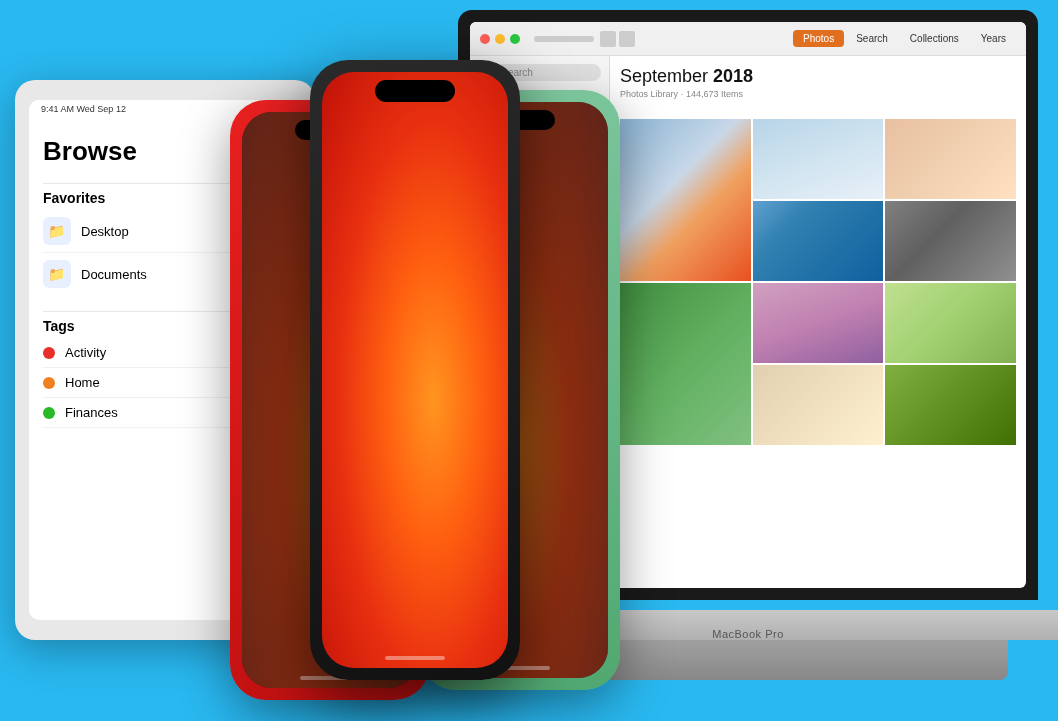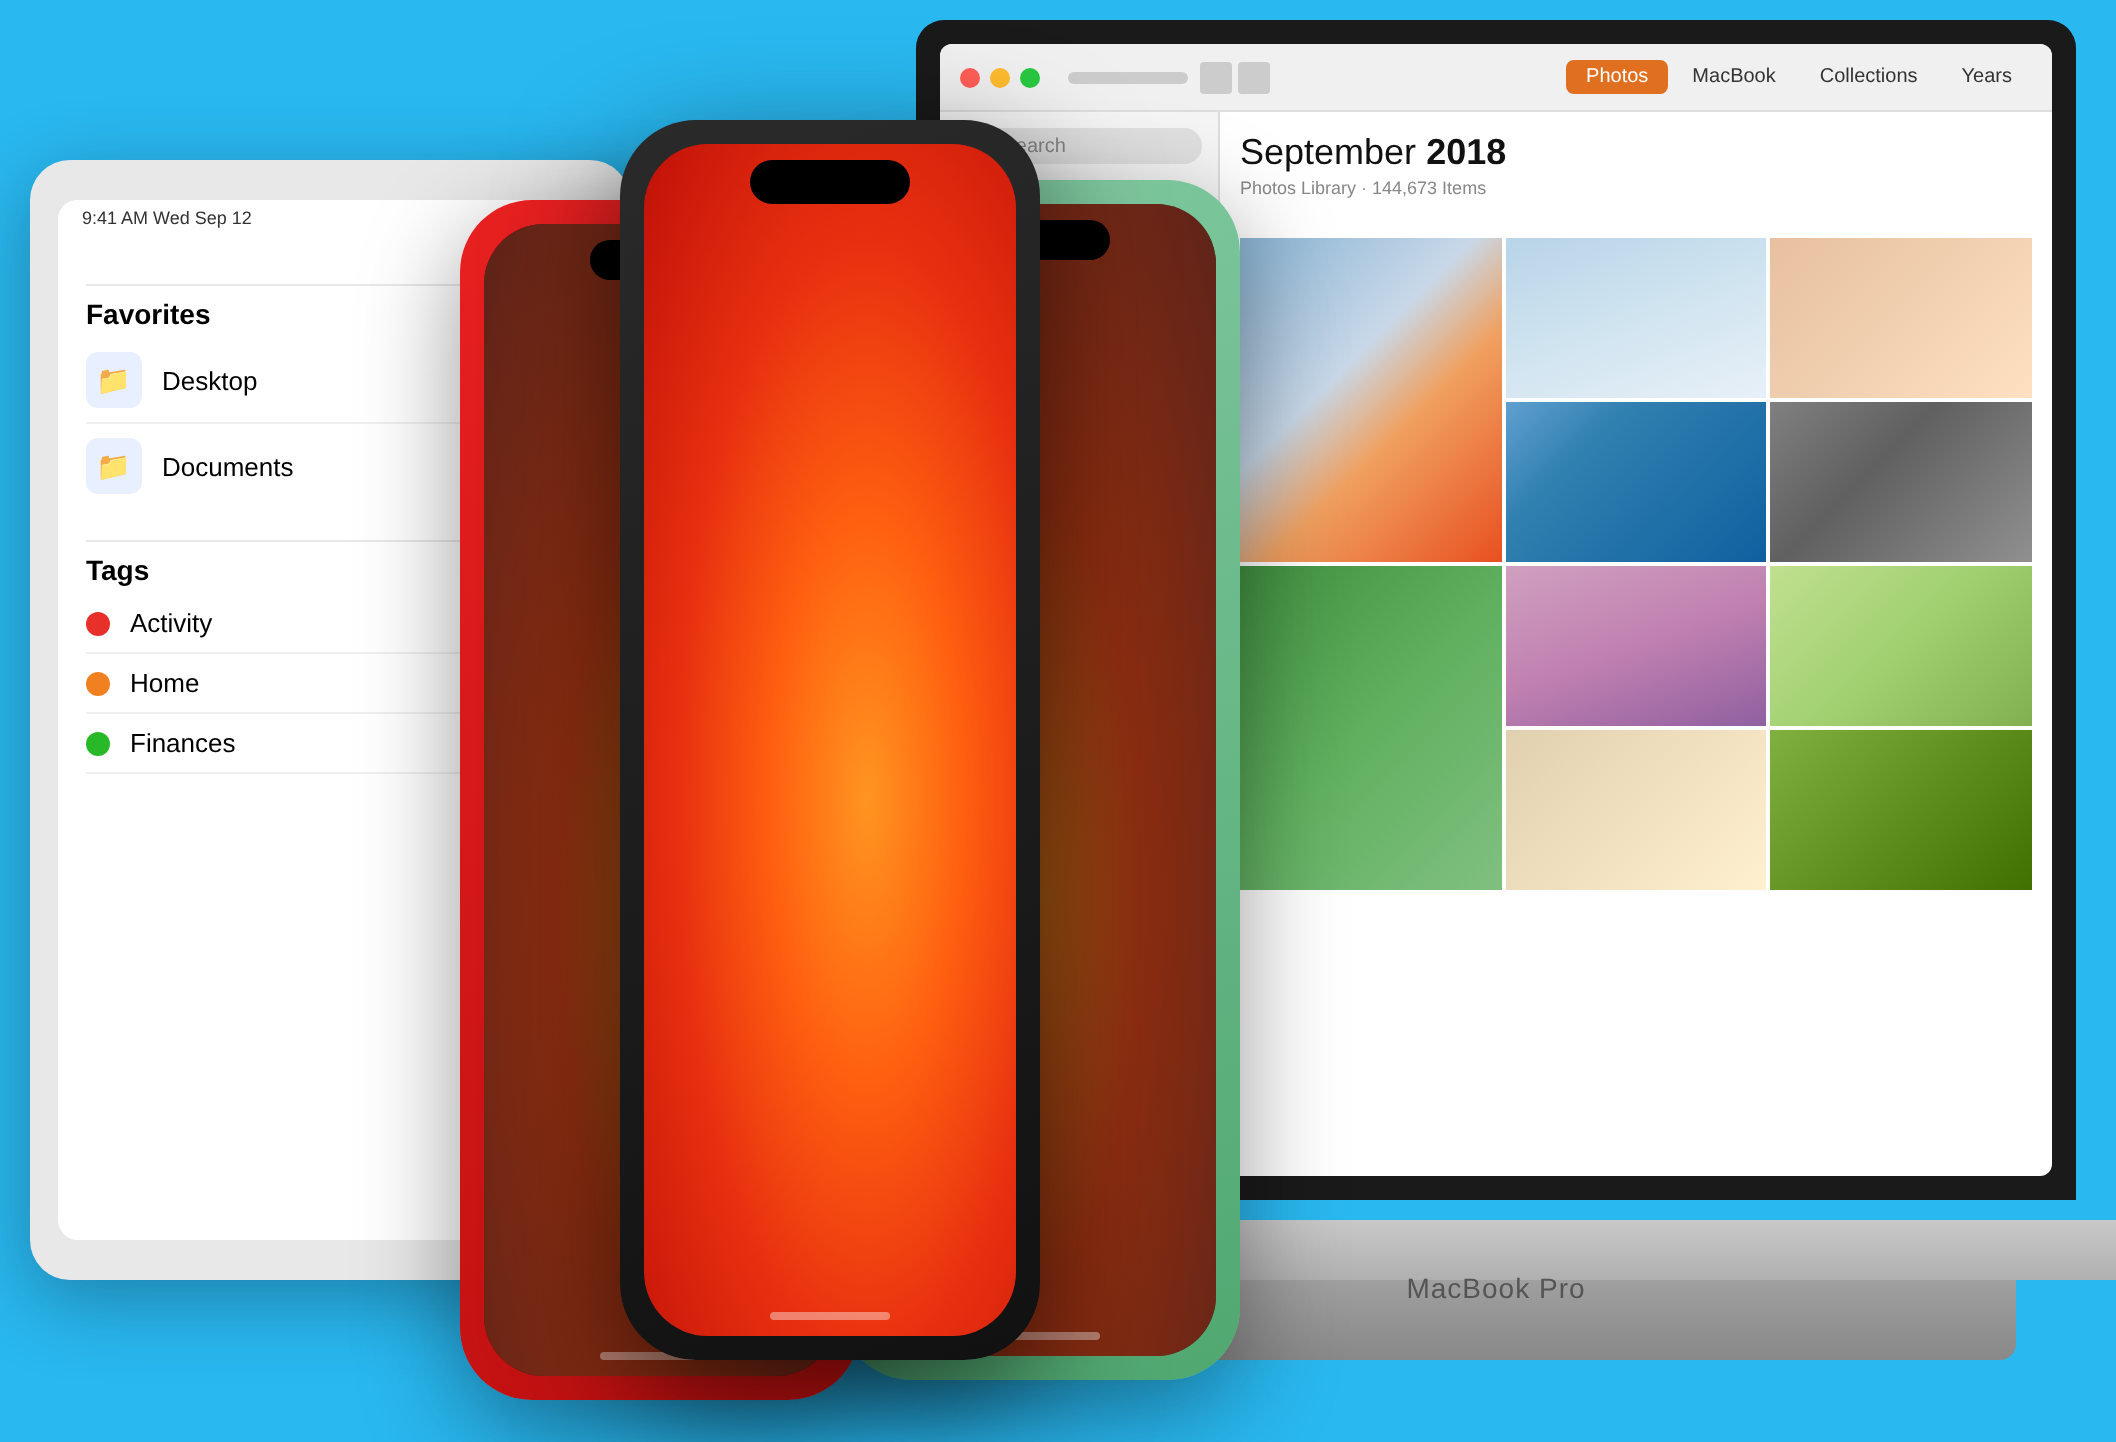--- a/index.html
+++ b/index.html
@@ -52,24 +52,24 @@
       position: absolute;
       bottom: 20px;
       left: 60px;
       width: 520px;
       height: 40px;
       background: linear-gradient(to bottom, #a0a0a0, #888);
       border-radius: 0 0 8px 8px;
     }
     .macbook-label {
       position: absolute;
-      bottom: 28px;
+      bottom: 40px;
       left: 50%;
       transform: translateX(-50%);
-      font-size: 14px;
+      font-size: 11px;
       color: #555;
       letter-spacing: 0.5px;
     }
 
     
     .photos-app {
       display: flex;
       flex-direction: column;
       height: 100%;
     }
@@ -436,21 +436,21 @@
           </div>
 
           <div style="width:60px;height:6px;background:#ccc;border-radius:3px;margin-left:8px;"></div>
           <div style="display:flex;gap:3px;">
             <div style="width:16px;height:16px;background:#ccc;border-radius:2px;"></div>
             <div style="width:16px;height:16px;background:#ccc;border-radius:2px;"></div>
           </div>
           <div class="toolbar-spacer"></div>
           <div class="toolbar-tabs">
             <div class="toolbar-tab active">Photos</div>
-            <div class="toolbar-tab">MacBook</div>
+            <div class="toolbar-tab">Search</div>
             <div class="toolbar-tab">Collections</div>
             <div class="toolbar-tab">Years</div>
           </div>
         </div>
 
         <div class="photos-body">
 
           <div class="photos-sidebar">
             <div class="sidebar-search">🔍 Search</div>
             <div class="sidebar-section">Library</div>
@@ -533,20 +533,21 @@
       <span>9:41 AM  Wed Sep 12</span>
       <div class="ipad-statusbar-right">
         <span>▪▪▪</span>
         <span>📶</span>
         <span>🔋</span>
       </div>
     </div>
     <div class="ipad-header">
       <span class="ipad-edit-btn">Edit</span>
     </div>
+    <div class="ipad-browse-title">Browse</div>
 
 
     <div class="ipad-divider"></div>
 
     <div class="ipad-section">
       <div class="ipad-section-header">
         <span>Favorites</span>
         <span class="ipad-section-chevron">⌄</span>
       </div>
       <div class="ipad-section-items">

